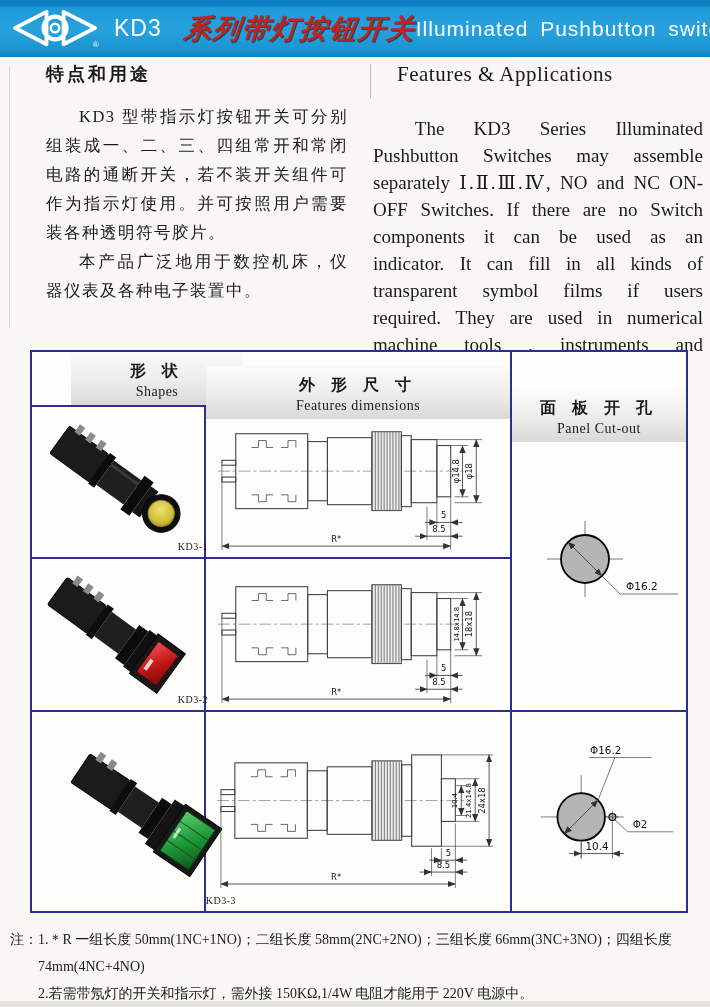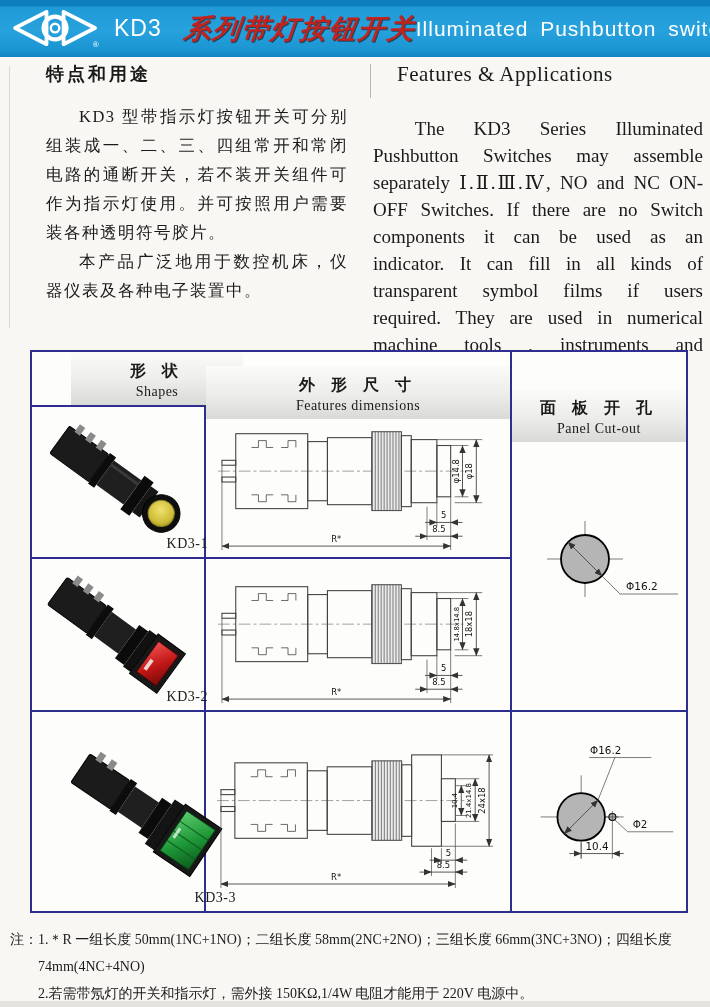--- a/index.html
+++ b/index.html
@@ -52,21 +52,21 @@
   .hd2{left:174px;top:14px;width:304px;height:53px;}
   .hd3{left:480px;top:0;width:174px;height:53px;margin-top:37px;}
   .pc1{left:0;top:55px;width:172px;height:150px;}
   .pc2{left:0;top:207px;width:172px;height:151px;}
   .pc3{left:0;top:360px;width:172px;height:199px;margin-left:28px;}
   .dc1{left:174px;top:55px;width:304px;height:150px;}
   .dc2{left:174px;top:207px;width:304px;height:151px;}
   .dc3{left:174px;top:360px;width:304px;height:199px;}
   .cut12{left:480px;top:55px;width:174px;height:303px;}
   .cut3{left:480px;top:360px;width:174px;height:199px;}
-  .model-label{position:absolute;right:-4px;bottom:5px;font-size:14px;letter-spacing:.5px;}
+  .model-label{position:absolute;right:-4px;bottom:5px;font-size:10px;letter-spacing:.5px;}
 
   
   svg .cl{stroke:#8a8a8a;stroke-width:.8;stroke-dasharray:12 3 3 3;}
   svg .out{fill:none;stroke:#444;stroke-width:1.1;}
   svg .ext{stroke:#444;stroke-width:.7;}
   svg .dim{stroke:#444;stroke-width:.9;}
   svg .thin{stroke:#444;stroke-width:.8;fill:none;}
   .dlabel{font:8.5px "DejaVu Sans",sans-serif;fill:#111;}
   .dlabel-s{font:7px "DejaVu Sans",sans-serif;fill:#111;}
   .cutlabel{font:10.5px "DejaVu Sans",sans-serif;fill:#111;}

